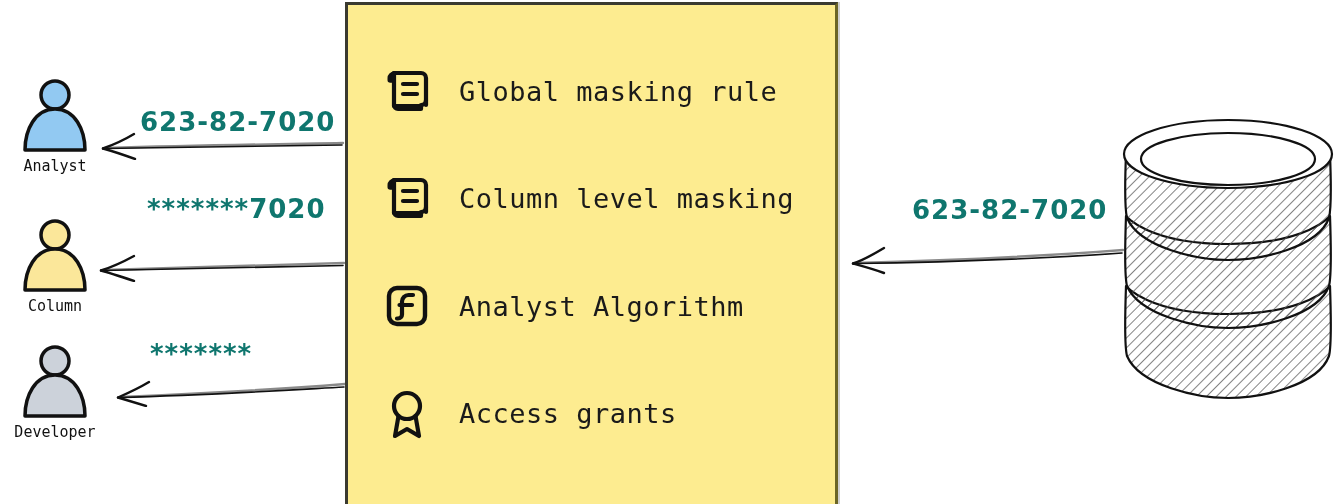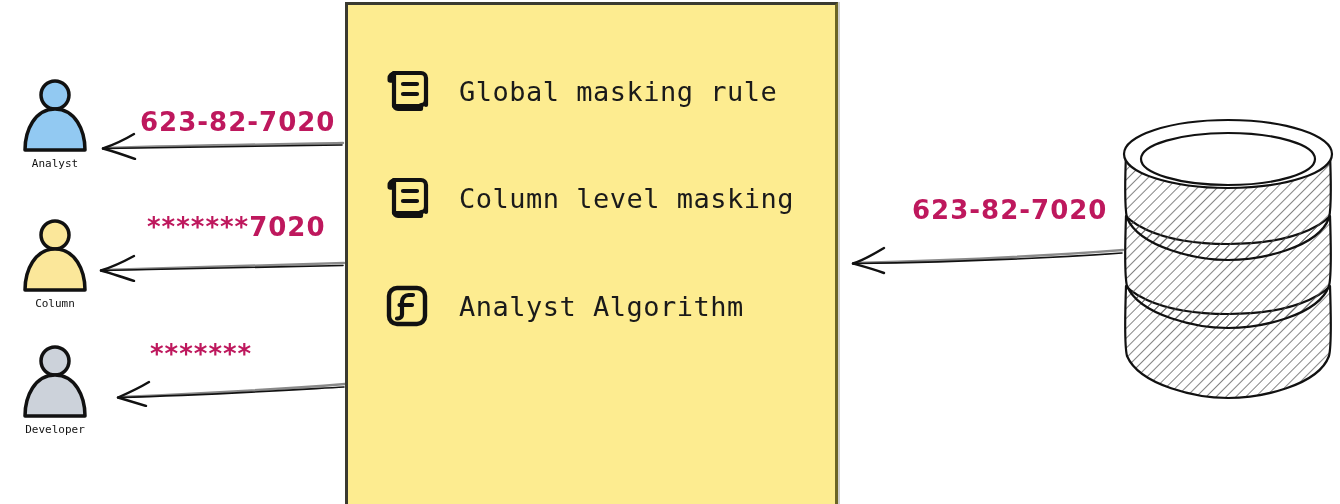--- a/index.html
+++ b/index.html
@@ -26,37 +26,37 @@
     text-align: center;
   }
   .actor-figure {
     width: 72px;
     height: 78px;
     margin: 0 auto;
     display: block;
   }
   .actor-label {
     font-family: "DejaVu Sans Mono", monospace;
-    font-size: 11px;
+    font-size: 15px;
     color: #111111;
     letter-spacing: 0px;
     margin-top: 1px;
     white-space: nowrap;
   }
 
   
   .flow {
     position: absolute;
   }
   .flow-label {
     position: absolute;
     font-family: "DejaVu Sans", sans-serif;
     font-weight: bold;
     font-size: 26px;
-    color: #be185d;
+    color: #0f766e;
     letter-spacing: 1px;
     white-space: nowrap;
   }
   .flow-arrow {
     position: absolute;
   }
 
   
   #policy-panel {
     position: absolute;
@@ -127,21 +127,21 @@
 
   <div class="actor" style="left:0px; top:218px;">
     <svg class="actor-figure" viewBox="0 0 72 78">
       <circle cx="36" cy="17" r="14" fill="#fbe79a" stroke="#111111" stroke-width="3.5"></circle>
       <path d="M36 31 C16 31 6 52 6 72 L66 72 C66 52 56 31 36 31 Z" fill="#fbe79a" stroke="#111111" stroke-width="3.5" stroke-linejoin="round"></path>
     </svg>
     <div class="actor-label">Column</div>
   </div>
 
   <div class="flow">
-    <div class="flow-label" style="left:147px; top:212px;">*******7020</div>
+    <div class="flow-label" style="left:147px; top:194px;">*******7020</div>
     <svg class="flow-arrow" style="left:88px; top:250px;" width="258" height="32" viewBox="0 0 258 32">
       <path d="M256 13 C200 15 120 17 16 20" fill="none" stroke="#8a8a8a" stroke-width="2.4" stroke-linecap="round"></path>
       <path d="M255 15.5 C195 17 115 19 14 20.5" fill="none" stroke="#111111" stroke-width="1.6" stroke-linecap="round"></path>
       <path d="M46 6 C35 12 21 18 13 20.5" fill="none" stroke="#111111" stroke-width="2.4" stroke-linecap="round"></path>
       <path d="M13 20.5 C22 23 34 27 46 31" fill="none" stroke="#111111" stroke-width="2.4" stroke-linecap="round"></path>
     </svg>
   </div>
 
   <div class="actor" style="left:0px; top:344px;">
     <svg class="actor-figure" viewBox="0 0 72 78">
@@ -195,20 +195,27 @@
 
     <div class="policy-item" style="top:275px;">
       <svg class="policy-icon" viewBox="0 0 52 52">
         <rect x="8" y="8" width="36" height="36" rx="8" ry="8" fill="none" stroke="#111111" stroke-width="4.4"></rect>
         <path d="M32 15 h-4.5 a6.5 6.5 0 0 0 -6.5 6.5 v13 a4 4 0 0 1 -4 4 h-1" fill="none" stroke="#111111" stroke-width="4.2" stroke-linecap="round" stroke-linejoin="round"></path>
         <path d="M18.5 25 H31" fill="none" stroke="#111111" stroke-width="4.2" stroke-linecap="round"></path>
       </svg>
       <span class="policy-text">Analyst Algorithm</span>
     </div>
 
+    <div class="policy-item" style="top:382px;">
+      <svg class="policy-icon" viewBox="0 0 52 52">
+        <circle cx="26" cy="19" r="13" fill="none" stroke="#111111" stroke-width="4.2"></circle>
+        <path d="M17.5 29 L14 49 L26 42 L38 49 L34.5 29" fill="none" stroke="#111111" stroke-width="4.2" stroke-linecap="round" stroke-linejoin="round"></path>
+      </svg>
+      <span class="policy-text">Access grants</span>
+    </div>
 
   </div>
 
   <div class="flow">
     <div class="flow-label" style="left:912px; top:195px;">623-82-7020</div>
     <svg class="flow-arrow" style="left:840px; top:243px;" width="285" height="32" viewBox="0 0 285 32">
       <path d="M283 7 C230 11 130 17 16 20" fill="none" stroke="#8a8a8a" stroke-width="2.4" stroke-linecap="round"></path>
       <path d="M282 10 C225 14 128 19 14 20.5" fill="none" stroke="#111111" stroke-width="1.6" stroke-linecap="round"></path>
       <path d="M44 5 C34 11 21 18 13 20.5" fill="none" stroke="#111111" stroke-width="2.4" stroke-linecap="round"></path>
       <path d="M13 20.5 C22 23 33 26 44 30" fill="none" stroke="#111111" stroke-width="2.4" stroke-linecap="round"></path>

